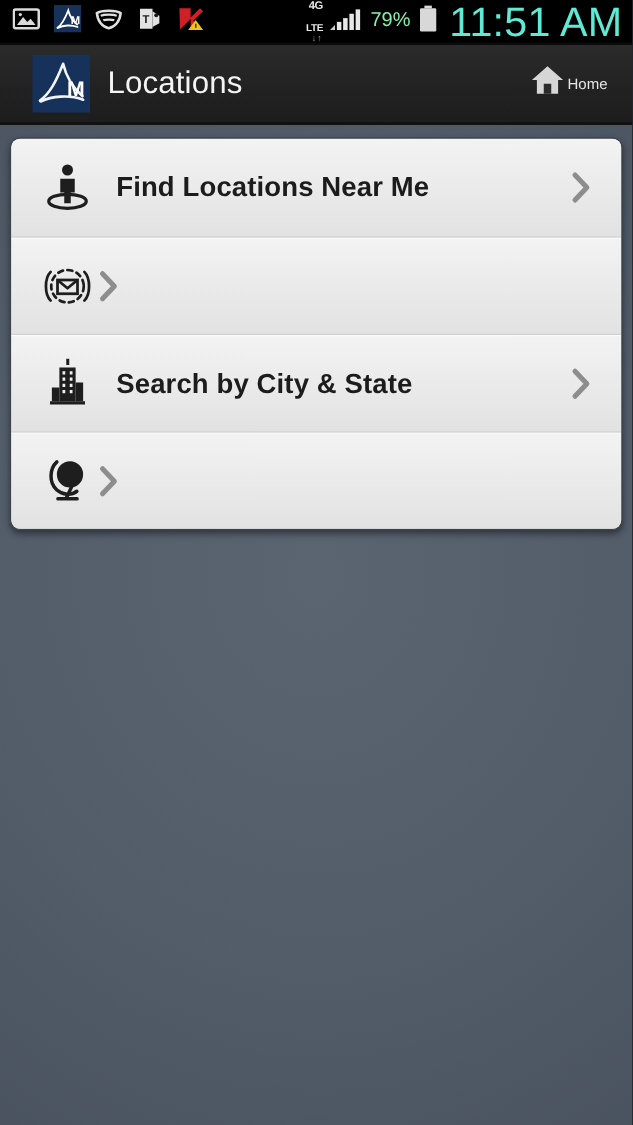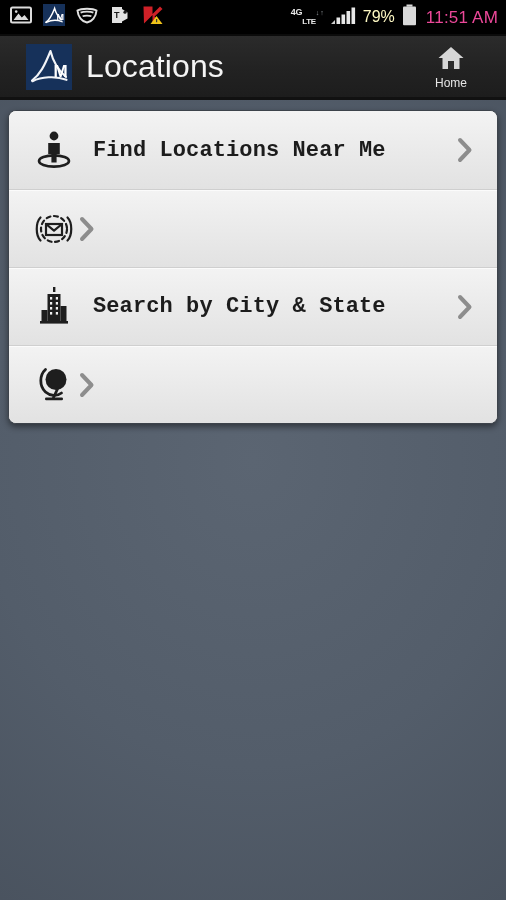--- a/index.html
+++ b/index.html
@@ -37,37 +37,38 @@
     flex: 0 0 auto;
   }
   .status-right {
     margin-left: auto;
     display: flex;
     align-items: center;
     gap: 7px;
   }
   .sb-icon { display: block; }
   .clock {
-    color: #ec4899;
-    font-size: 17px;
+    color: #5eead4;
+    font-size: 33px;
     letter-spacing: 0.2px;
     line-height: 1;
     font-weight: 400;
     padding-left: 2px;
     white-space: nowrap;
   }
   .battpct {
-    color: #fef9c3;
+    color: #86efac;
     font-size: 16px;
     line-height: 1;
     font-weight: 400;
   }
   .net-badge {
     display: flex;
-    align-items: flex-start;
+    flex-direction: column;
+    align-items: flex-end;
     line-height: 1;
     color: #e9e9e9;
     margin-right: -2px;
   }
   .net-badge .g4 { font-size: 9px; font-weight: bold; letter-spacing: -0.3px; }
   .net-badge .lte { font-size: 8px; font-weight: bold; letter-spacing: -0.3px; margin-top: 10px;}
   .net-badge .arrows { font-size: 7px; margin-top: 1px; color: #9aa0a6; letter-spacing: 1px;}
 
   
   .appbar {
@@ -90,34 +91,34 @@
   .logo {
     width: 46px;
     height: 46px;
     background: #16315a;
     flex: 0 0 auto;
     position: relative;
     overflow: hidden;
   }
   .app-title {
     color: #f4f4f4;
-    font-size: 32px;
+    font-size: 25px;
     font-weight: 400;
     letter-spacing: 0.1px;
     white-space: nowrap;
   }
   .appbar-actions {
     display: flex;
     align-items: flex-start;
     gap: 30px;
     padding-right: 14px;
   }
   .appbar-btn {
     display: flex;
-    flex-direction: column;
+    flex-direction: row;
     align-items: center;
     gap: 2px;
     cursor: pointer;
     width: 54px;
   }
   .appbar-btn .lbl {
     color: #e6e6e6;
     font-size: 12px;
     line-height: 1;
     white-space: nowrap;
@@ -131,21 +132,20 @@
       radial-gradient(ellipse 120% 85% at 50% 45%, #5b6572 0%, #535d6a 45%, #49525e 80%, #3e4651 100%);
     padding: 10px 8px 0 8px;
     box-sizing: border-box;
   }
   .card {
     border-radius: 8px;
     border: 1px solid #3d434b;
     overflow: hidden;
     box-shadow: 0 3px 6px rgba(0,0,0,0.45);
     background: #eceded;
-    font-family: Liberation Mono, monospace;
   }
   .row {
     position: relative;
     height: 78px;
     display: flex;
     align-items: center;
     padding: 0 14px 0 22px;
     box-sizing: border-box;
     background: linear-gradient(to bottom, #f3f3f3 0%, #eaeaea 52%, #e2e2e2 100%);
     cursor: pointer;

